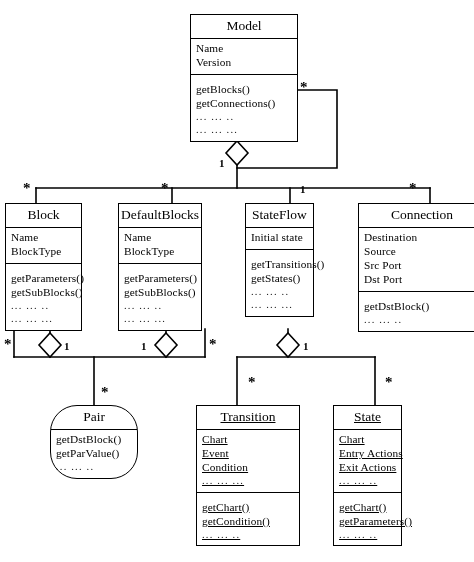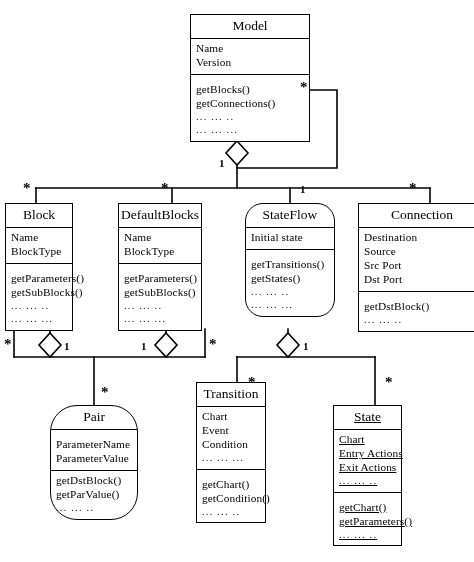--- a/index.html
+++ b/index.html
@@ -114,36 +114,36 @@
 
       <path d="M 288 329 L 288 333"></path>
       <polygon points="288,333 299,345 288,357 277,345" fill="#ffffff"></polygon>
 
       <path d="M 237 357 L 375 357"></path>
       <path d="M 237 357 L 237 405"></path>
       <path d="M 375 357 L 375 405"></path>
     </g>
   </svg>
 
-  <div class="uml-class" style="left:190px; top:14px; width:120px;">
+  <div class="uml-class" style="left:190px; top:14px; width:108px;">
     <div class="cls-name">Model</div>
     <div class="cls-compartment cls-attrs">
       <div class="cls-row">Name</div>
       <div class="cls-row">Version</div>
     </div>
     <div class="cls-compartment">
       <div class="spacer-top"></div>
       <div class="cls-row">getBlocks()</div>
       <div class="cls-row">getConnections()</div>
       <div class="cls-row dots">... ... ..</div>
       <div class="cls-row dots">... ... ...</div>
     </div>
   </div>
 
-  <div class="uml-class" style="left:5px; top:203px; width:68px;">
+  <div class="uml-class" style="left:5px; top:203px; width:77px;">
     <div class="cls-name">Block</div>
     <div class="cls-compartment cls-attrs">
       <div class="cls-row">Name</div>
       <div class="cls-row">BlockType</div>
     </div>
     <div class="cls-compartment">
       <div class="spacer-top"></div>
       <div class="cls-row">getParameters()</div>
       <div class="cls-row">getSubBlocks()</div>
       <div class="cls-row dots">... ... ..</div>
@@ -159,21 +159,21 @@
     </div>
     <div class="cls-compartment">
       <div class="spacer-top"></div>
       <div class="cls-row">getParameters()</div>
       <div class="cls-row">getSubBlocks()</div>
       <div class="cls-row dots">... ... ..</div>
       <div class="cls-row dots">... ... ...</div>
     </div>
   </div>
 
-  <div class="uml-class" style="left:245px; top:203px; width:90px;border-radius:18px;">
+  <div class="uml-class" style="left:245px; top:203px; width:69px;">
     <div class="cls-name">StateFlow</div>
     <div class="cls-compartment cls-attrs">
       <div class="cls-row">Initial state</div>
     </div>
     <div class="cls-compartment">
       <div class="spacer-top"></div>
       <div class="cls-row">getTransitions()</div>
       <div class="cls-row">getStates()</div>
       <div class="cls-row dots">... ... ..</div>
       <div class="cls-row dots">... ... ...</div>
@@ -190,33 +190,28 @@
     </div>
     <div class="cls-compartment">
       <div class="spacer-top"></div>
       <div class="cls-row">getDstBlock()</div>
       <div class="cls-row dots">... ... ..</div>
     </div>
   </div>
 
   <div class="uml-class" style="left:50px; top:405px; width:88px;border-radius:27px;">
     <div class="cls-name">Pair</div>
-    <div class="cls-compartment cls-attrs">
-      <div class="spacer-top"></div>
-      <div class="cls-row">ParameterName</div>
-      <div class="cls-row">ParameterValue</div>
-    </div>
     <div class="cls-compartment">
       <div class="cls-row">getDstBlock()</div>
       <div class="cls-row">getParValue()</div>
       <div class="cls-row dots">... ... ..</div>
     </div>
   </div>
 
-  <div class="uml-class" style="left:196px; top:382px; width:70px;">
+  <div class="uml-class" style="left:196px; top:405px; width:104px;text-decoration:underline;">
     <div class="cls-name">Transition</div>
     <div class="cls-compartment cls-attrs">
       <div class="cls-row">Chart</div>
       <div class="cls-row">Event</div>
       <div class="cls-row">Condition</div>
       <div class="cls-row dots">... ... ...</div>
     </div>
     <div class="cls-compartment">
       <div class="spacer-top"></div>
       <div class="cls-row">getChart()</div>

